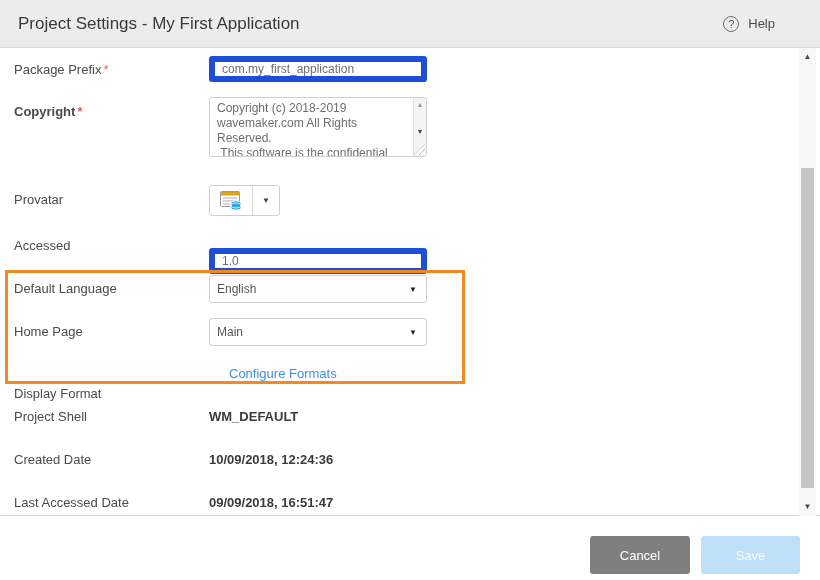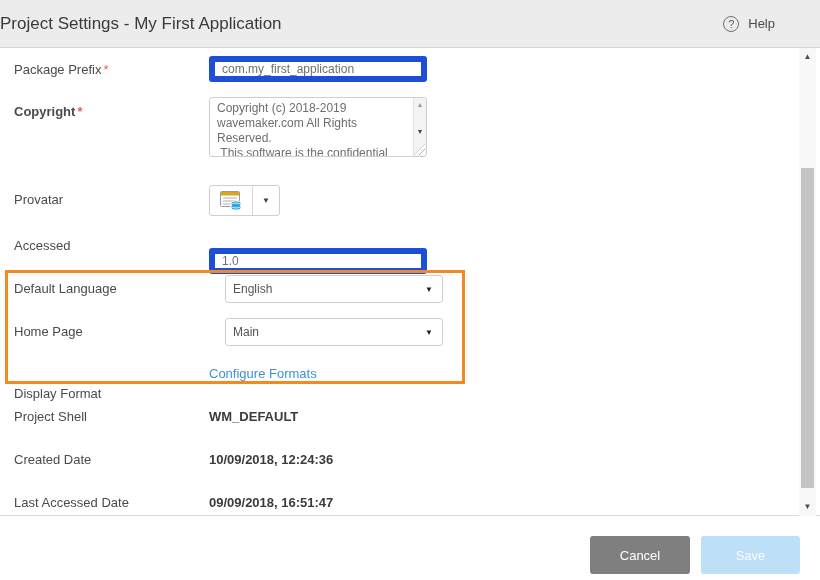--- a/index.html
+++ b/index.html
@@ -8,21 +8,21 @@
     font-family:"Liberation Sans","DejaVu Sans",sans-serif;
     background:#ffffff; position:relative; overflow:hidden;
     color:#4a4a4a;
   }
   
   .header {
     position:absolute; left:0; top:0; width:820px; height:48px;
     background:#ececec; border-bottom:1px solid #d7d7d7;
     display:flex; align-items:center;
   }
-  .header .title { margin-left:0; font-size:17px; color:#3a3a3a; }
+  .header .title { margin-left:18px; font-size:17px; color:#3a3a3a; }
   .header .help { position:absolute; right:45px; display:flex; align-items:center; gap:9px; cursor:pointer; }
   .help-circle {
     width:16px; height:16px; border:1px solid #6f6f6f; border-radius:50%;
     display:inline-flex; align-items:center; justify-content:center;
     font-size:11px; color:#5a5a5a;
   }
   .help-text { font-size:13px; color:#4c4c4c; }
 
   
   .flabel { position:absolute; left:14px; font-size:13px; color:#4a4a4a; white-space:nowrap; }
@@ -57,21 +57,21 @@
   }
   
   .provatar-btn {
     position:absolute; left:209px; top:185px; width:71px; height:31px;
     border:1px solid #cfcfcf; border-radius:3px; background:#fff; display:flex; cursor:pointer;
   }
   .provatar-main { width:43px; display:flex; align-items:center; justify-content:center; border-right:1px solid #d6d6d6; }
   .provatar-arrow { flex:1; display:flex; align-items:center; justify-content:center; font-size:8px; color:#3f3f3f; }
   
   .selectbox {
-    position:absolute; left:225px; width:218px; height:28px;
+    position:absolute; left:209px; width:218px; height:28px;
     border:1px solid #cfcfcf; border-radius:3px; background:#fff;
     font-size:12px; color:#555; display:flex; align-items:center;
     padding:0 7px; cursor:pointer;
   }
   .selectbox .caret { position:absolute; right:9px; font-size:8px; color:#222; }
   .link { position:absolute; left:209px; font-size:13px; color:#3d91d9; text-decoration:none; cursor:pointer; }
   .bval { position:absolute; left:209px; font-size:13px; font-weight:bold; color:#3b3b3b; white-space:nowrap; }
 
   
   .highlight-box {
@@ -157,21 +157,21 @@
   <span class="caret">▼</span>
 </div>
 
 <div class="flabel" style="top:324px;">Home Page</div>
 <div class="selectbox" style="top:318px;">
   <span>Main</span>
   <span class="caret">▼</span>
 </div>
 
 <div class="flabel" style="top:366px;margin-top:20px;">Display Format</div>
-<a class="link" style="top:366px;">Configure Formats</a>
+<a class="link" style="top:366px;margin-left:20px;">Configure Formats</a>
 
 <div class="flabel" style="top:409px;">Project Shell</div>
 <div class="bval" style="top:409px;">WM_DEFAULT</div>
 
 <div class="flabel" style="top:452px;">Created Date</div>
 <div class="bval" style="top:452px;">10/09/2018, 12:24:36</div>
 
 <div class="flabel" style="top:495px;">Last Accessed Date</div>
 <div class="bval" style="top:495px;">09/09/2018, 16:51:47</div>
 

